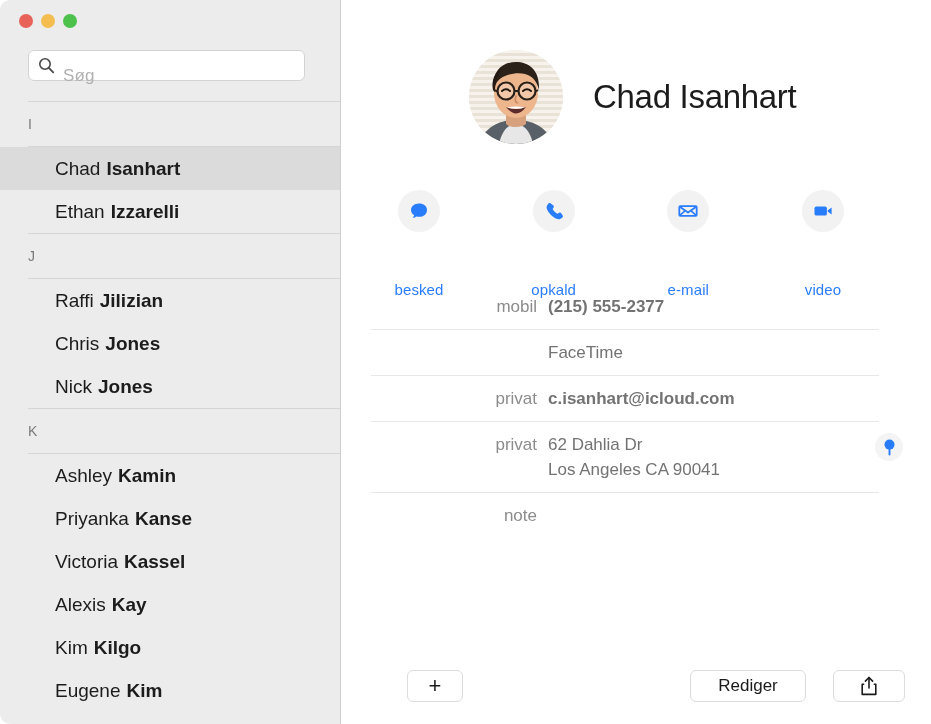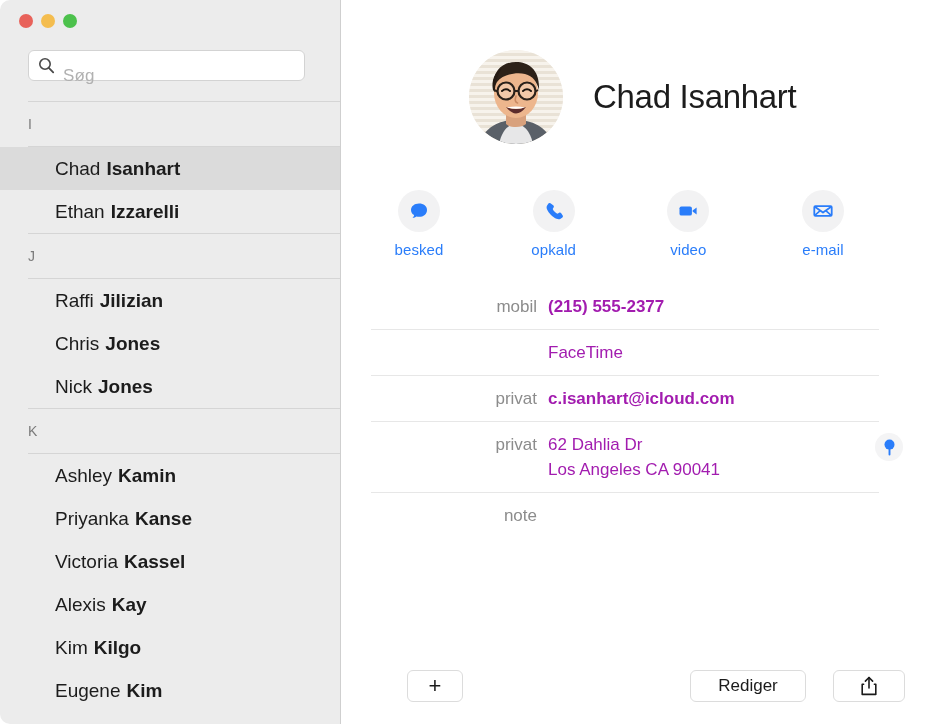--- a/index.html
+++ b/index.html
@@ -178,20 +178,21 @@
     left: 30px;
     width: 500px;
     display: flex;
     justify-content: space-between;
   }
   .action-btn {
     width: 96px;
     display: flex;
     flex-direction: column;
     align-items: center;
+    gap: 40px;
   }
   .action-circle {
     width: 42px;
     height: 42px;
     border-radius: 50%;
     background: #f2f2f3;
     display: flex;
     align-items: center;
     justify-content: center;
   }
@@ -223,21 +224,21 @@
     text-align: right;
     font-size: 17px;
     color: #8c8c8c;
     padding-right: 11px;
     line-height: 25px;
     white-space: nowrap;
   }
   .field-value {
     flex: 1 1 auto;
     font-size: 17px;
-    color: #a21caf;
+    color: #737373;
     line-height: 25px;
     white-space: pre-line;
   }
   .field-row.emphasis .field-value { font-weight: 700; }
   #map-pin-btn {
     position: absolute;
     right: -24px;
     top: 11px;
     width: 28px;
     height: 28px;
@@ -410,35 +411,35 @@
           <div class="action-circle">
             <svg width="22" height="22" viewBox="0 0 22 22">
               <path d="M7.4 3.2c-.8-.5-1.7-.2-2.2.6L4 5.7c-.6 1-.5 2.3.1 3.7 .7 1.7 2.1 3.7 3.9 5.5 1.8 1.8 3.8 3.2 5.5 3.9 1.4.6 2.7.7 3.7.1l1.9-1.2c.8-.5 1.1-1.4.6-2.2l-1.5-2.3c-.4-.7-1.3-.9-2-.5l-1.7 1c-.9-.4-1.9-1.1-2.8-2-.9-.9-1.6-1.9-2-2.8l1-1.7c.4-.7.2-1.6-.5-2L7.4 3.2z" fill="#2a7dfa"></path>
             </svg>
           </div>
           <div class="action-label">opkald</div>
         </div>
         <div class="action-btn">
           <div class="action-circle">
             <svg width="22" height="22" viewBox="0 0 22 22">
-              <rect x="2.5" y="6.4" width="12.4" height="9.2" rx="1.9" fill="#2a7dfa"></rect>
-              <path d="M15.6 10.6 L19.6 7.6 v6.8 l-4-3z" fill="#2a7dfa"></path>
-            </svg>
-          </div>
-          <div class="action-label">video</div>
-        </div>
-        <div class="action-btn">
-          <div class="action-circle">
-            <svg width="22" height="22" viewBox="0 0 22 22">
               <rect x="2.3" y="6.2" width="17.4" height="9.6" rx="1.1" fill="none" stroke="#2a7dfa" stroke-width="1.8"></rect>
               <path d="M2.8 6.8 L11 12.6 L19.2 6.8" fill="none" stroke="#2a7dfa" stroke-width="1.8" stroke-linejoin="round"></path>
               <path d="M2.8 15.3 L8.2 10.6 M19.2 15.3 L13.8 10.6" fill="none" stroke="#2a7dfa" stroke-width="1.6"></path>
             </svg>
           </div>
           <div class="action-label">e-mail</div>
+        </div>
+        <div class="action-btn">
+          <div class="action-circle">
+            <svg width="22" height="22" viewBox="0 0 22 22">
+              <rect x="2.5" y="6.4" width="12.4" height="9.2" rx="1.9" fill="#2a7dfa"></rect>
+              <path d="M15.6 10.6 L19.6 7.6 v6.8 l-4-3z" fill="#2a7dfa"></path>
+            </svg>
+          </div>
+          <div class="action-label">video</div>
         </div>
       </div>
 
     <div id="fields">
         <div class="field-row emphasis">
           <div class="field-label">mobil</div>
           <div class="field-value">(215) 555-2377</div>
         </div>
         <div class="field-row">
           <div class="field-label"></div>

